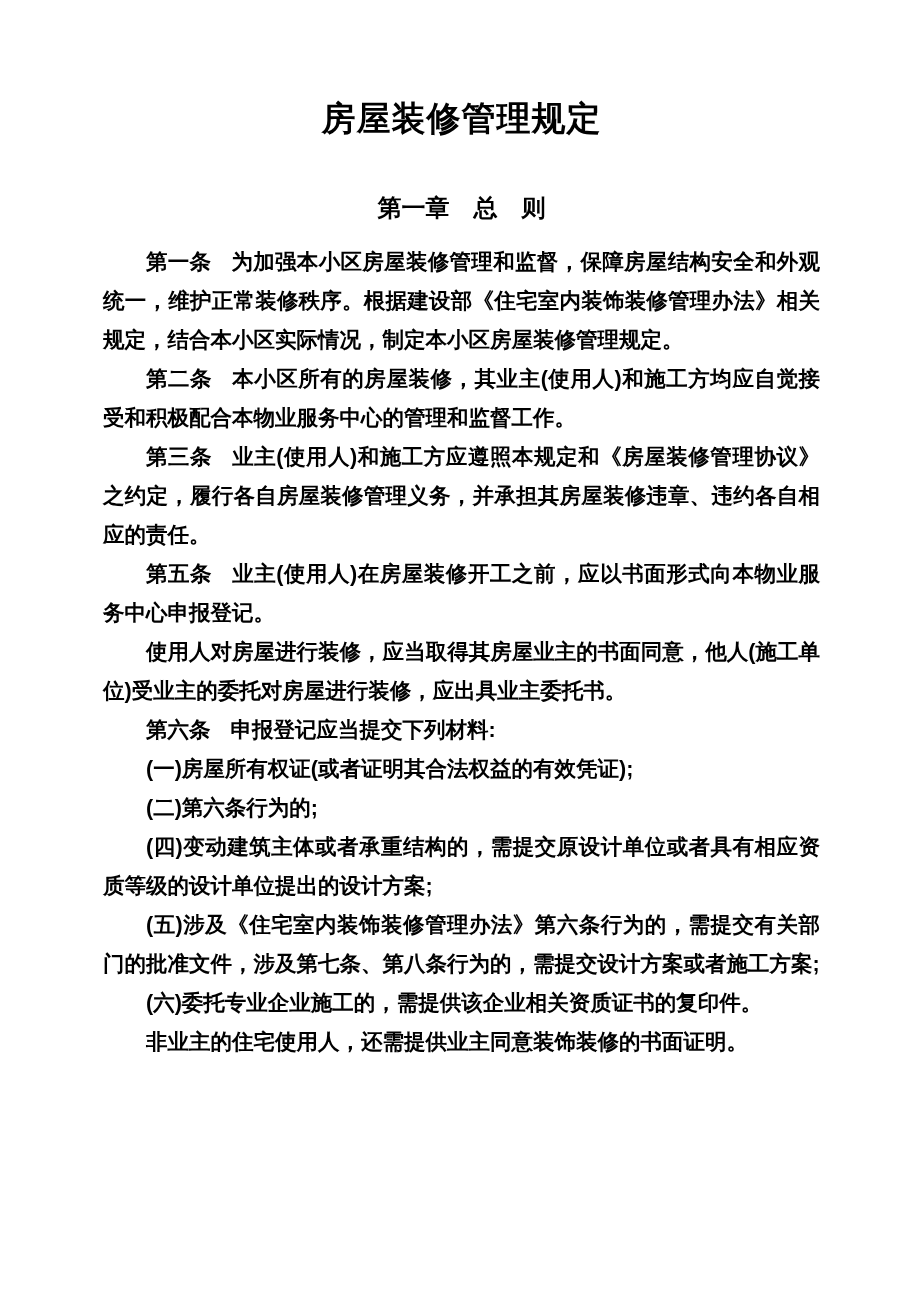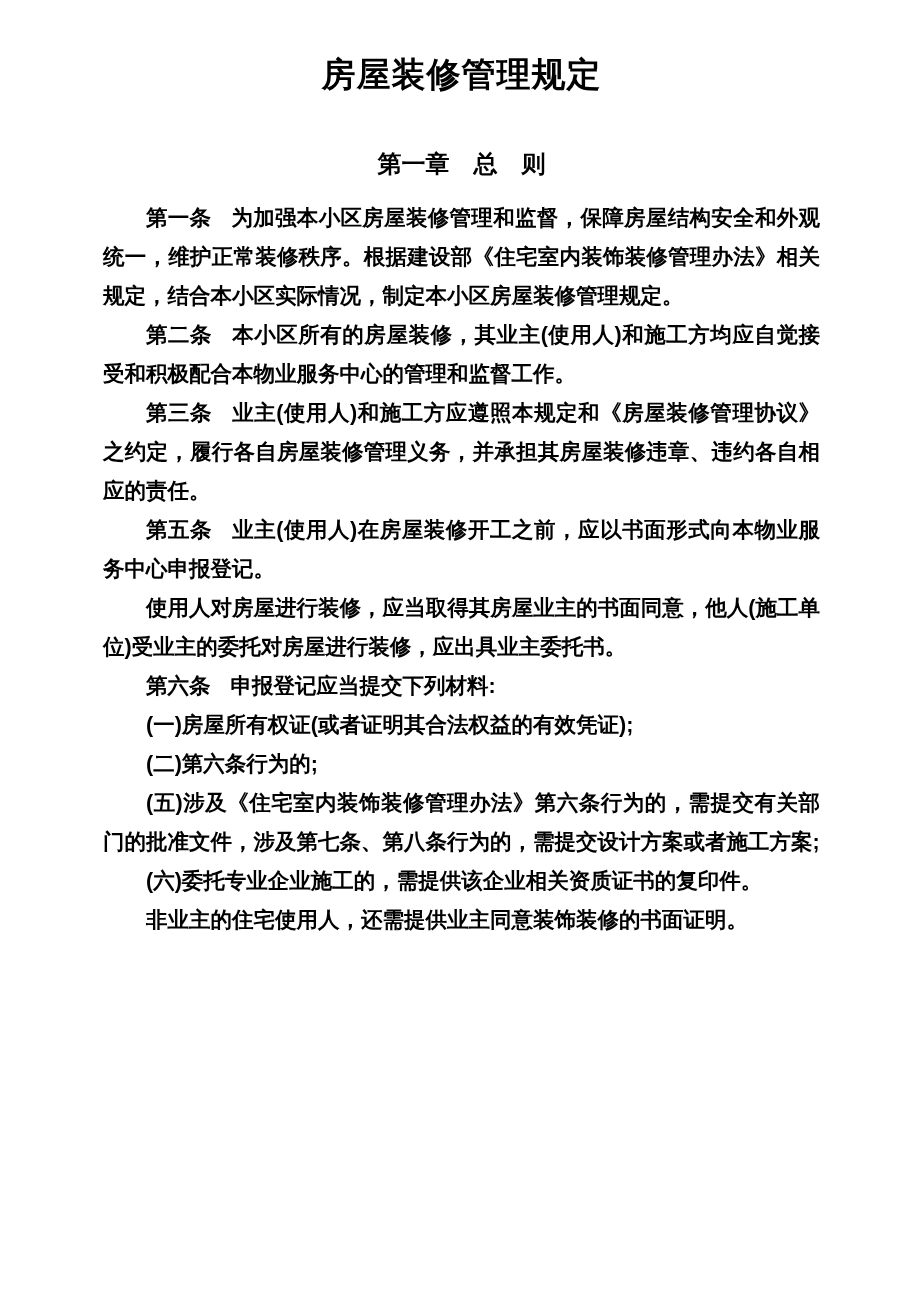--- a/index.html
+++ b/index.html
@@ -10,21 +10,21 @@
   body {
     width: 920px;
     height: 1302px;
     font-family: "Liberation Sans", sans-serif;
     color: #000000;
   }
   .page {
     box-sizing: border-box;
     width: 920px;
     height: 1302px;
-    padding: 48px 100px 0 103px;
+    padding: 92px 100px 0 103px;
     background: #ffffff;
     overflow: hidden;
   }
   .doc-title {
     margin: 0 0 44px 0;
     font-size: 34px;
     font-weight: bold;
     line-height: 52px;
     text-align: center;
     letter-spacing: 1px;
@@ -88,20 +88,23 @@
 
   <p class="para">
     <span>(一)房屋所有权证(或者证明其合法权益的有效凭证);</span>
   </p>
 
   <p class="para">
     <span>(二)第六条行为的;</span>
   </p>
 
 
+  <p class="para">
+    <span>(四)变动建筑主体或者承重结构的，需提交原设计单位或者具有相应资质等级的设计单位提出的设计方案;</span>
+  </p>
 
   <p class="para">
     <span>(五)涉及《住宅室内装饰装修管理办法》第六条行为的，需提交有关部门的批准文件，涉及第七条、第八条行为的，需提交设计方案或者施工方案;</span>
   </p>
 
   <p class="para">
     <span>(六)委托专业企业施工的，需提供该企业相关资质证书的复印件。</span>
   </p>
 
   <p class="para">

